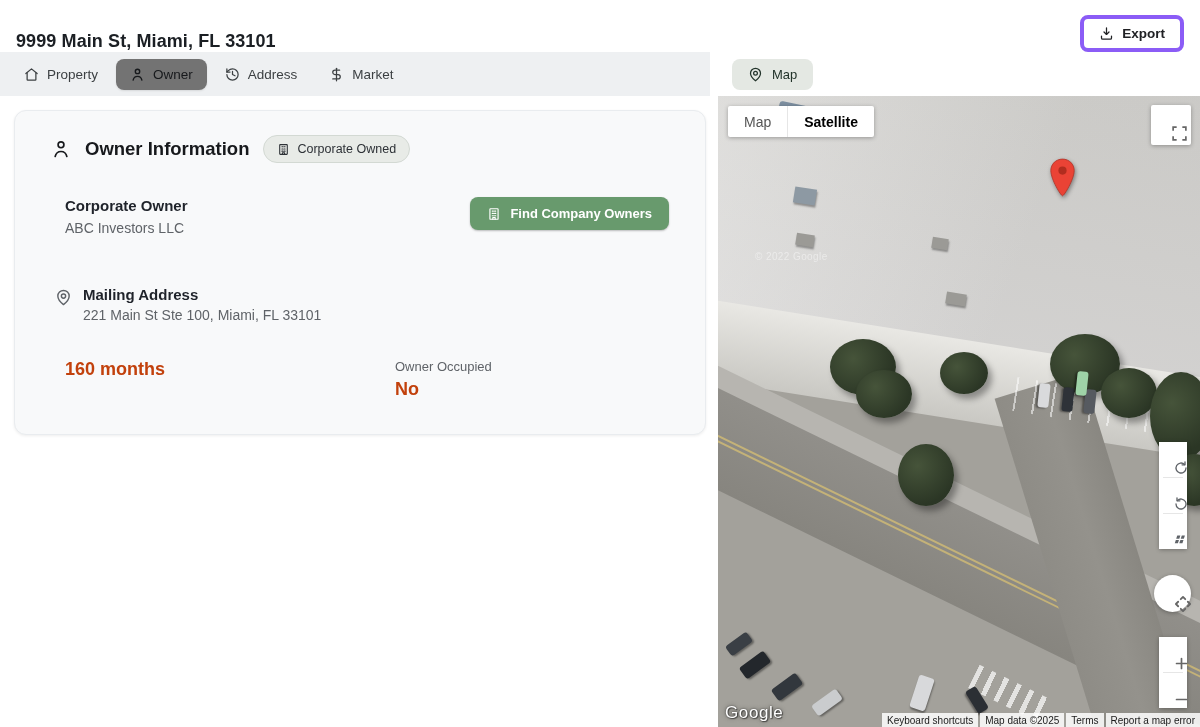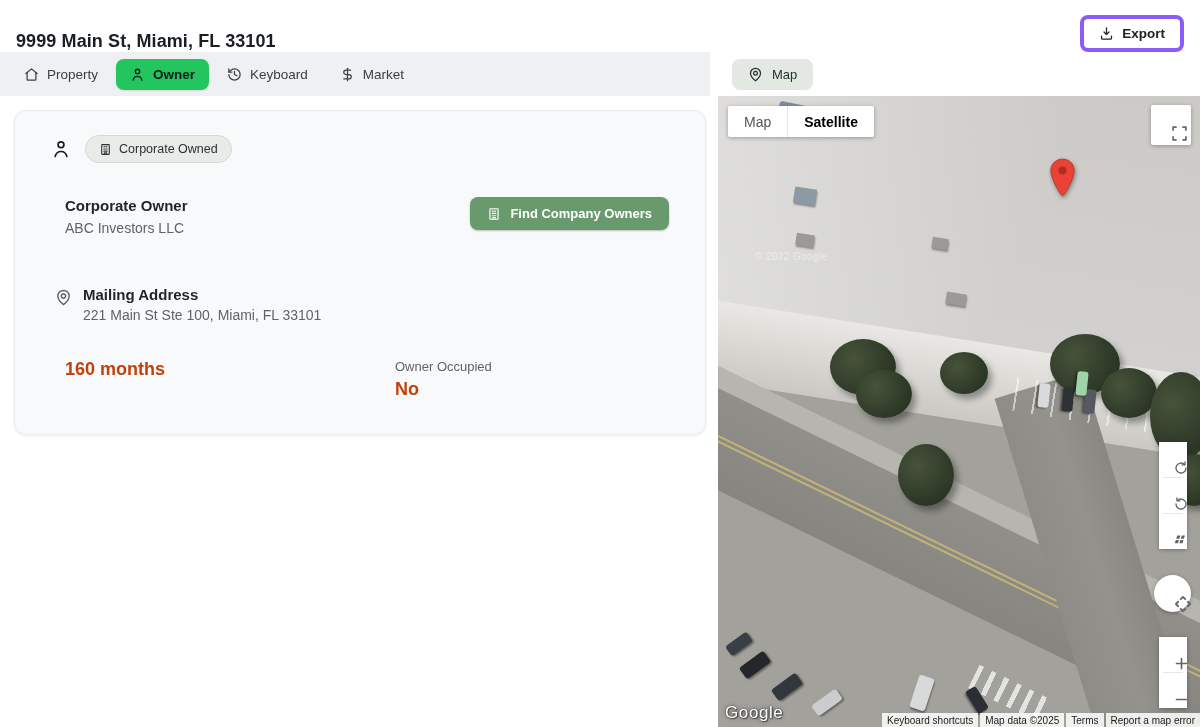--- a/index.html
+++ b/index.html
@@ -19,21 +19,21 @@
   .columns { flex:1; display:flex; min-height:0; }
   .left { width:718px; flex:0 0 718px; display:flex; flex-direction:column; background:#fff; }
   .right { width:482px; flex:0 0 482px; display:flex; flex-direction:column; }
 
   
   .tabbar { height:44px; flex:0 0 44px; background:#eef0f2; margin-right:8px;
     display:flex; align-items:center; padding:0 10px; gap:4px; }
   .tab { display:flex; align-items:center; gap:8px; padding:8px 14px; border-radius:8px;
     font-size:13.5px; font-weight:500; color:#3c4043; cursor:pointer; }
   .tab svg { stroke:#3c4043; }
-  .tab.active { background:#22c55e; font-weight:700; color:#17191c;
+  .tab.active { background:#737373; font-weight:400; color:#17191c;
     box-shadow:0 1px 2px rgba(0,0,0,.10); }
   .tab.active svg { stroke:#17191c; }
 
   
   .content { flex:1; background:#fff; padding:14px; }
   .card { width:692px; background:#f8f9fa; border:1px solid #e9ecef; border-radius:12px;
     padding:24px 36px 34px 36px; box-shadow:0 1px 3px rgba(0,0,0,.07); }
   .card-head { display:flex; align-items:center; gap:14px; margin-bottom:34px; }
   .card-head h2 { font-size:18.5px; font-weight:600; color:#17191c; }
   .badge { display:inline-flex; align-items:center; gap:7px; background:#e8ebe7;
@@ -168,21 +168,21 @@
           <span>Owner</span>
         </div>
         <div class="tab">
           <span style="display:flex;">
             <svg width="15" height="15" viewBox="0 0 24 24" fill="none" stroke-width="2" stroke-linecap="round" stroke-linejoin="round">
                 <path d="M3 12a9 9 0 1 0 9-9 9.75 9.75 0 0 0-6.74 2.74L3 8"></path>
                 <path d="M3 3v5h5"></path>
                 <path d="M12 7v5l4 2"></path>
               </svg>
           </span>
-          <span>Keyboard</span>
+          <span>Address</span>
         </div>
         <div class="tab">
           <span style="display:flex;">
             <svg width="15" height="15" viewBox="0 0 24 24" fill="none" stroke-width="2" stroke-linecap="round" stroke-linejoin="round">
                 <line x1="12" y1="2" x2="12" y2="22"></line>
                 <path d="M17 5H9.5a3.5 3.5 0 0 0 0 7h5a3.5 3.5 0 0 1 0 7H6"></path>
               </svg>
           </span>
           <span>Market</span>
         </div>
@@ -191,20 +191,21 @@
       <main class="content">
         <section class="card">
 
           <div class="card-head">
             <span style="display:flex;">
               <svg width="20" height="20" viewBox="0 0 24 24" fill="none" stroke="#17191c" stroke-width="2" stroke-linecap="round" stroke-linejoin="round">
                   <circle cx="12" cy="7" r="3.5"></circle>
                   <path d="M5 21c.9-4 3.6-6 7-6s6.1 2 7 6"></path>
                 </svg>
             </span>
+            <h2>Owner Information</h2>
             <span class="badge">
               <span style="display:flex;">
                 <svg width="13" height="13" viewBox="0 0 24 24" fill="none" stroke="#2d3136" stroke-width="2" stroke-linecap="round" stroke-linejoin="round">
                     <rect x="5" y="3" width="14" height="18" rx="1"></rect>
                     <path d="M9 7h2M13 7h2M9 11h2M13 11h2M9 15h2M13 15h2"></path>
                     <path d="M10 21v-3h4v3"></path>
                   </svg>
               </span>
               <span>Corporate Owned</span>
             </span>

